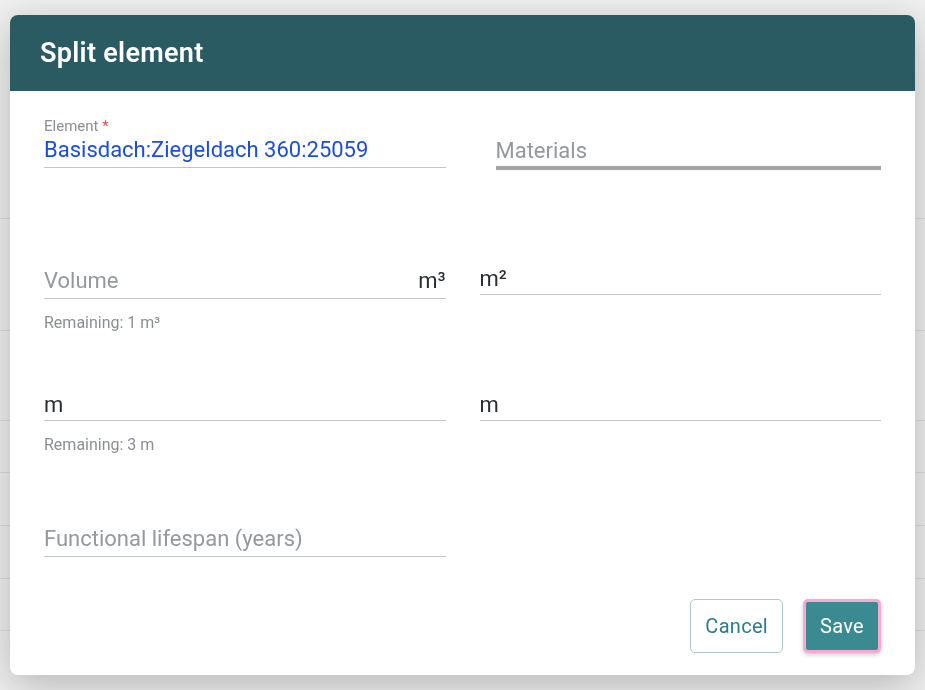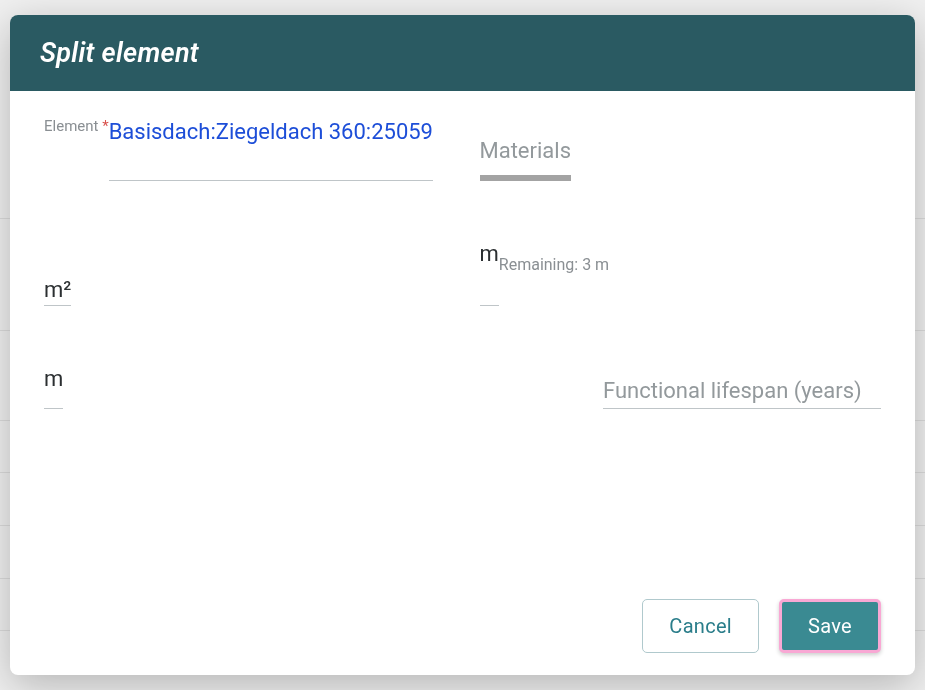--- a/index.html
+++ b/index.html
@@ -37,33 +37,33 @@
     }
     .modal-header {
       background: #2a5a62;
       color: #fff;
       padding: 22px 30px;
     }
     .modal-title {
       font-size: 27px;
       font-weight: 600;
       letter-spacing: 0.3px;
-      font-style: italic;
     }
     .modal-body {
       flex: 1;
       padding: 26px 34px 16px 34px;
       display: grid;
       grid-template-columns: 1fr 1fr;
       column-gap: 34px;
       align-content: start;
       row-gap: 0;
     }
     .field-group {
       display: flex;
+      flex-direction: column;
     }
     .field-label-small {
       font-size: 15px;
       color: #8a8f93;
       margin-bottom: 0px;
     }
     .asterisk {
       color: #d9534f;
     }
     .input-line {
@@ -114,44 +114,45 @@
     .row-gap-med2 { margin-top: 70px; justify-content: flex-end; }
     .modal-footer {
       display: flex;
       justify-content: flex-end;
       gap: 20px;
       padding: 6px 34px 22px 34px;
     }
     .btn {
       font-family: inherit;
       font-size: 20px;
-      padding: 12px 26px;
+      padding: 12px 14px;
       border-radius: 5px;
       cursor: pointer;
       letter-spacing: 0.3px;
     }
     .btn-cancel {
       background: #fff;
       color: #2a7d8a;
       border: 1px solid #b0c9cd;
     }
     .btn-save {
       background: #3a8a92;
       color: #fff;
       border: 3px solid #f9a8d4;
       box-shadow: 0 2px 4px rgba(0,0,0,0.2);
     }
     .element-val-line {
       border-bottom: 1px solid #bfc5c8;
       padding-bottom: 3px;
     }
     .materials-line {
-      border-bottom: 6px solid #a3a3a3;
+      border-bottom: 4px solid #a3a3a3;
       padding-top: 19px;
-      padding-bottom: 10px;
+      padding-bottom: 1px;
+      margin-left: 16px;
     }
   </style>
 </head>
 <body>
 
 <div class="backdrop">
   <div class="bg-line" style="top:218px"></div>
   <div class="bg-line" style="top:330px"></div>
   <div class="bg-line" style="top:420px"></div>
   <div class="bg-line" style="top:472px"></div>
@@ -176,20 +177,27 @@
         <div class="value-display">Basisdach:Ziegeldach 360:25059</div>
       </div>
     </div>
 
     <div class="field-group row-top">
       <div class="materials-line">
         <div class="placeholder-label">Materials</div>
       </div>
     </div>
 
+    <div class="field-group row-gap-big">
+      <div class="input-line">
+        <input type="text" placeholder="Volume" style="">
+        <span class="unit">m³</span>
+      </div>
+      <div class="helper-text">Remaining: 1 m³</div>
+    </div>
 
     <div class="field-group row-gap-big">
       <div class="input-line">
         <span class="unit">m²</span>
       </div>
     </div>
 
     <div class="field-group row-gap-med">
       <div class="input-line">
         <span class="unit">m</span>

